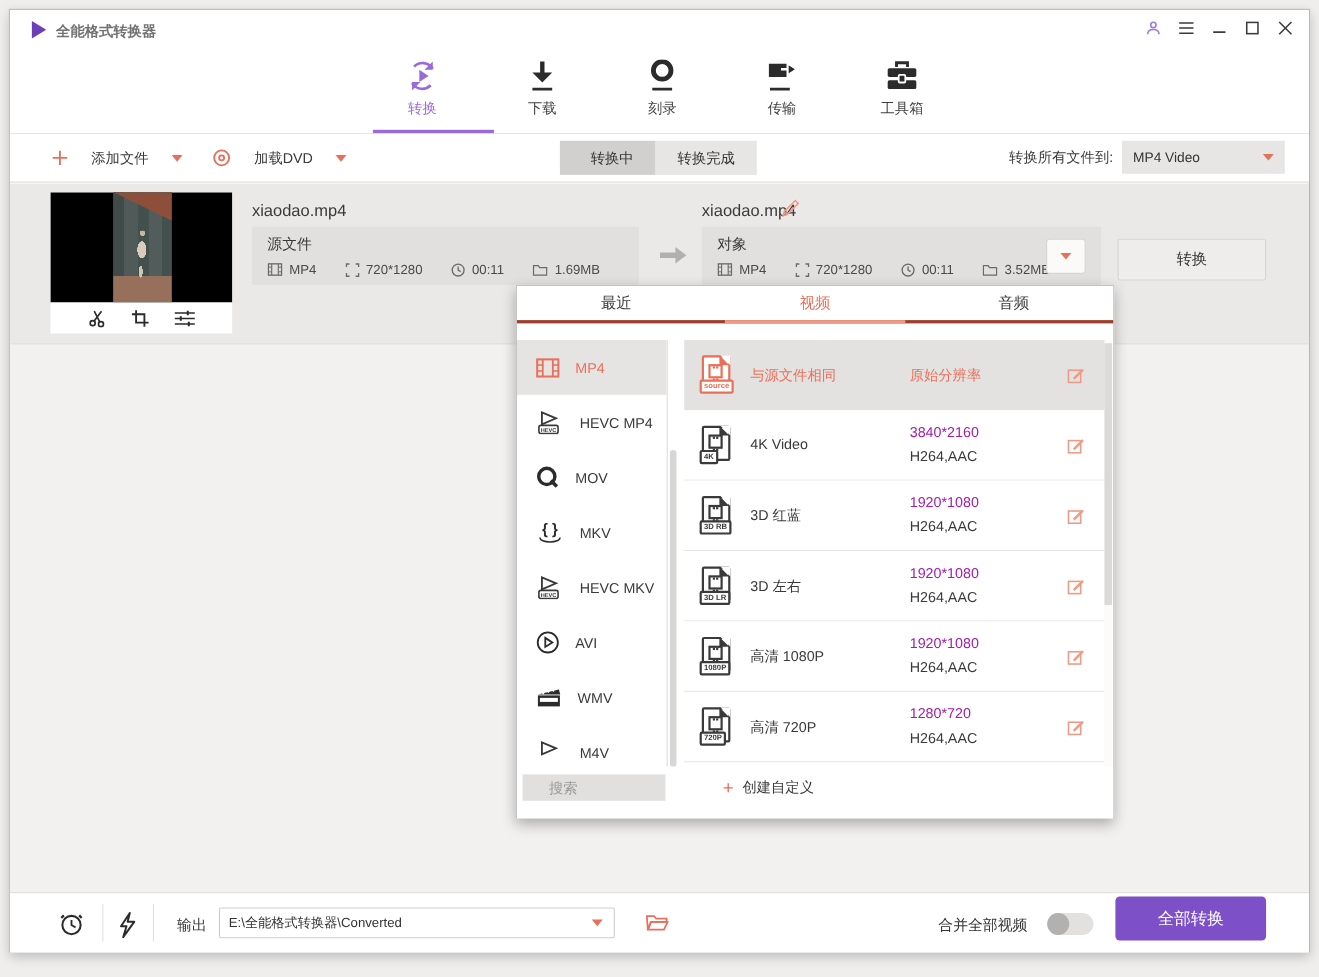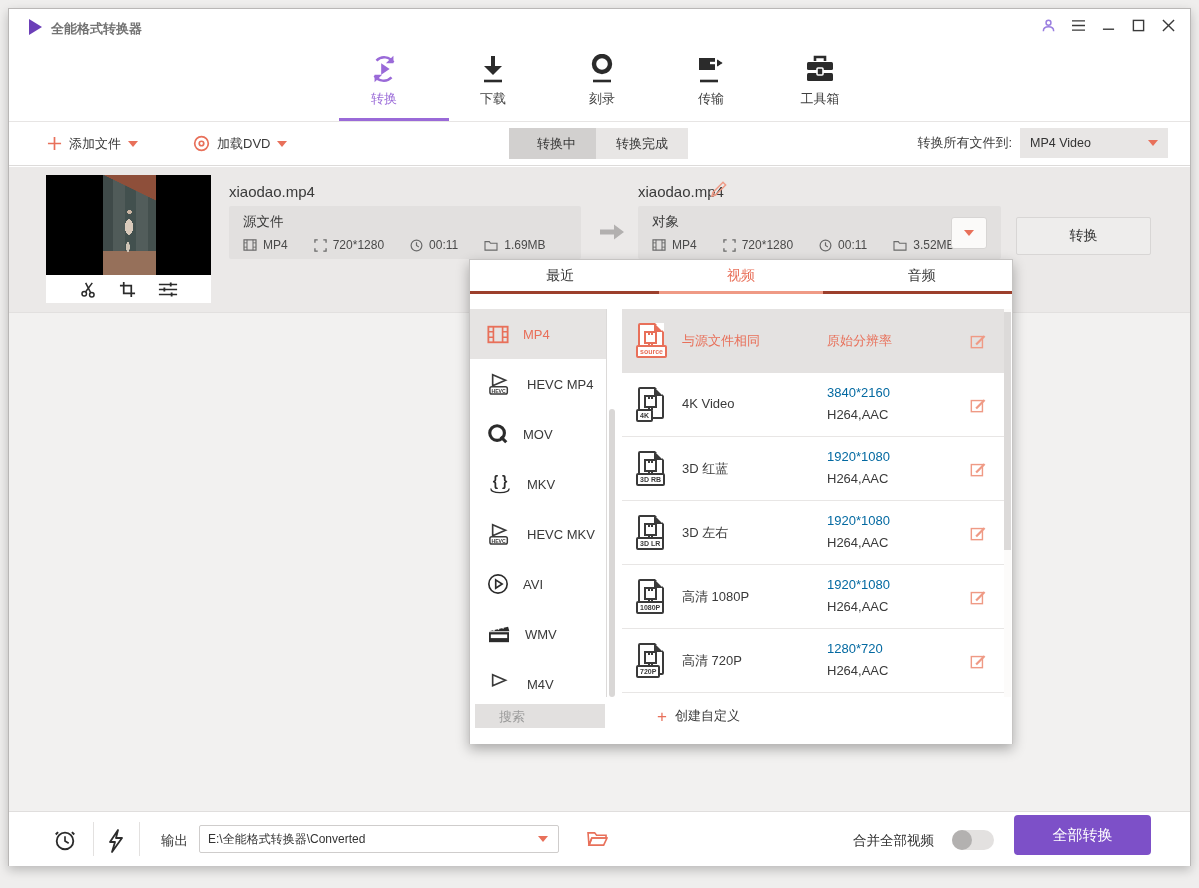--- a/index.html
+++ b/index.html
@@ -17,21 +17,21 @@
   .nav { position:absolute; left:330px; top:36px; display:flex; gap:19px; }
   .nav-tab { width:90px; height:66px; display:flex; flex-direction:column; align-items:center; justify-content:flex-start; padding-top:6px; }
   .nav-tab .nt-icon { height:36px; display:flex; align-items:center; justify-content:center; }
   .nav-tab .nt-label { font-size:13px; color:#3f3f3f; margin-top:3px; }
   .nav-tab.active .nt-label { color:#9a6ad8; }
   .nav-sep { position:absolute; left:0; top:112px; width:100%; height:1px; background:#e7e5e4; }
   .nav-underline { position:absolute; left:330px; top:109px; width:110px; height:3px; background:#9a6ad8; }
 
   
   .toolbar { position:absolute; left:0; top:113px; width:100%; height:44px; border-bottom:1px solid #dddbda; background:#fff; }
-  .tb-btn { position:absolute; top:0; height:43px; display:flex; align-items:center; gap:7px; font-size:13px; color:#3a3a3a; }
+  .tb-btn { position:absolute; top:0; height:43px; display:flex; align-items:center; gap:21px; font-size:13px; color:#3a3a3a; }
   .caret { width:0; height:0; border-left:5px solid transparent; border-right:5px solid transparent; border-top:6px solid #e8705a; }
   .seg { position:absolute; top:6px; height:31px; display:flex; }
   .seg-tab { padding:0 20px; font-size:13px; color:#333; display:flex; align-items:center; }
   .seg-tab.active { background:#d2d0cf;padding-left:28px; }
   .seg-tab.inactive { background:#e8e6e5; }
   .convert-to { position:absolute; right:178px; top:12px; font-size:13px; color:#3a3a3a; }
   .format-select { position:absolute; right:22px; top:6px; width:148px; height:30px; background:#e8e6e5; display:flex; align-items:center; justify-content:space-between; padding:0 10px; font-size:12.5px; color:#333; }
 
   
   .content { position:absolute; left:0; top:158px; width:100%; height:644px; background:#f2f1f0; }
@@ -70,21 +70,21 @@
   .fmt-list { position:absolute; left:0; top:49px; width:137px; height:388px; overflow:hidden; border-right:1px solid #dcdad9; }
   .fmt-item { height:50px; display:flex; align-items:center; gap:14px; padding-left:17px; font-size:13px; color:#3a3a3a; background:#fff; }
   .fmt-item.selected { background:#e6e4e3; color:#e8705a; }
   .fmt-scroll { position:absolute; left:139px; top:49px; width:6px; height:388px; }
   .fmt-scroll .thumb-bar { position:absolute; left:0; top:100px; width:6px; height:288px; background:#d9d7d6; border-radius:3px; }
 
   .preset-list { position:absolute; left:152px; top:49px; width:384px; height:384px; }
   .preset-row { position:absolute; left:0; width:384px; height:64px; background:#fff; border-bottom:1px solid #e8e6e5; }
   .preset-row.selected { background:#e4e2e1; border-bottom:none; }
   .preset-name { position:absolute; left:60px; top:23px; font-size:13px; color:#3a3a3a; }
-  .preset-res { position:absolute; left:205px; top:12px; font-size:13px; color:#0369a1; }
+  .preset-res { position:absolute; left:205px; top:12px; font-size:13px; color:#a21caf; }
   .preset-codec { position:absolute; left:205px; top:34px; font-size:13px; color:#3a3a3a; }
   .preset-row.selected .preset-name, .preset-row.selected .preset-res { color:#e8705a; top:23px; }
   .edit-ic { position:absolute; right:20px; top:24px; }
   .panel-scroll { position:absolute; right:1px; top:49px; width:7px; height:433px; background:#fcfbfa; }
   .panel-scroll .thumb-bar { position:absolute; left:0; top:3px; width:7px; height:238px; background:#dcdad9; }
 
   .doc-icon { position:relative; width:26px; height:32px; border:2px solid #3a3a3a; border-radius:2px; background:#fff; }
   .doc-icon .fold { position:absolute; right:-2px; top:-2px; width:0; height:0; border-top:9px solid #fff; border-left:9px solid transparent; }
   .doc-icon .fold::after { content:""; position:absolute; left:-10px; top:-9px; width:0; height:0; border-bottom:9px solid #3a3a3a; border-right:9px solid transparent; }
   .doc-icon .strip { position:absolute; left:4px; top:6px; width:13px; height:13px; border:2px solid #3a3a3a; }

